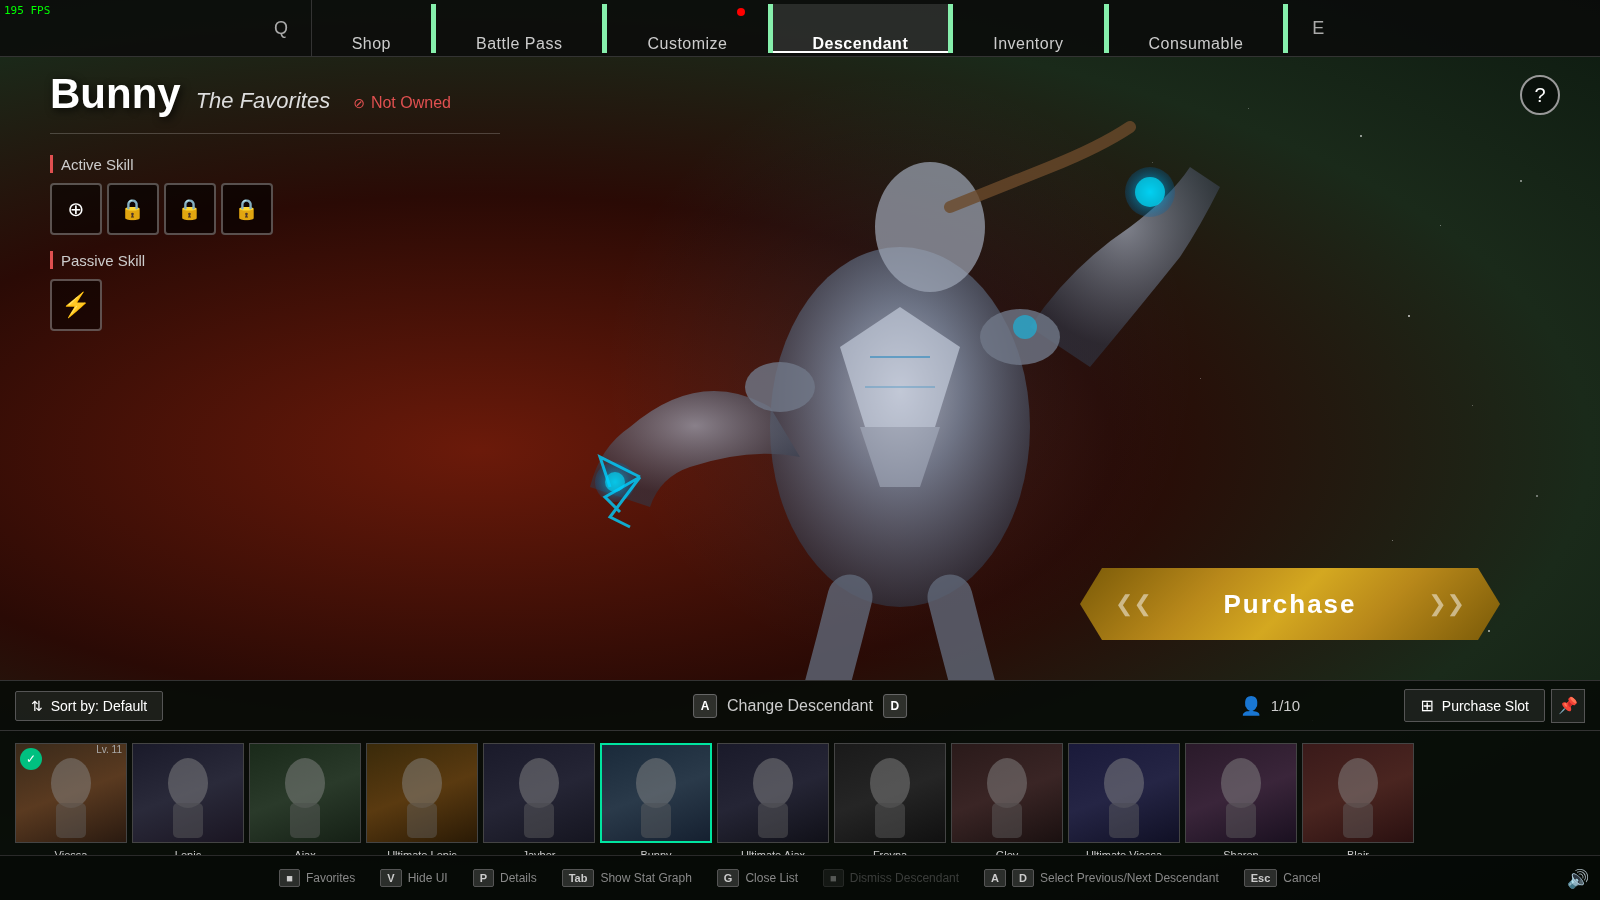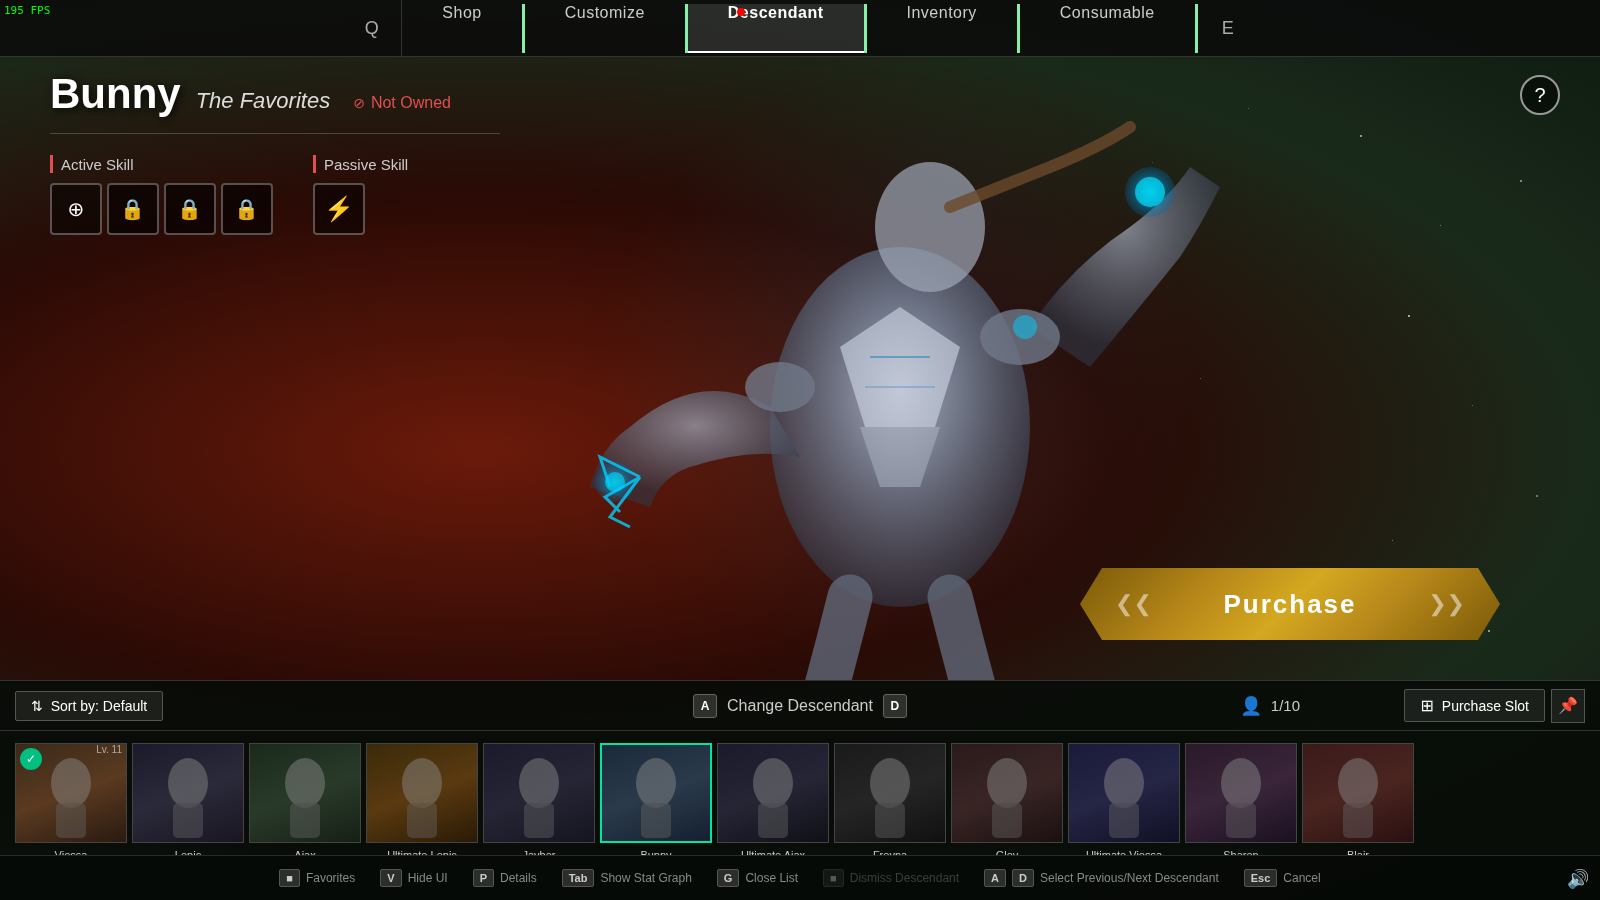--- a/index.html
+++ b/index.html
@@ -60,25 +60,25 @@
       align-items: center;
       justify-content: center;
       color: #aaa;
       font-size: 18px;
       border-right: 1px solid #333;
     }
     .nav-item {
       height: 49px;
       padding: 0 40px;
       display: flex;
-      align-items: flex-start;
+      align-items: flex-end;
       color: #ccc;
       font-size: 16px;
       cursor: pointer;
-      border-right: 3px solid #86efac;
+      border-right: 5px solid #86efac;
       letter-spacing: 0.5px;
     }
     .nav-item.active {
       background: rgba(255,255,255,0.12);
       color: white;
       font-weight: bold;
       position: relative;
     }
     .nav-item.active::after {
       content: '';
@@ -529,20 +529,23 @@
 
 <div class="topbar">
   <div class="topbar-nav">
     <div class="nav-icon">
       <span>Q</span>
     </div>
     <div class="nav-item">
       <span>Shop</span>
     </div>
     <div class="nav-item">
+      <span>Battle Pass</span>
+    </div>
+    <div class="nav-item">
       <span>Customize</span>
     </div>
     <div class="nav-item active">
       <span>Descendant</span>
     </div>
     <div class="nav-item">
       <span>Inventory</span>
     </div>
     <div class="nav-item">
       <span>Consumable</span>
@@ -561,21 +564,21 @@
     <span class="char-subtitle">The Favorites</span>
     <span class="not-owned">
       <span style="font-size:14px;">⊘</span>
       <span>Not Owned</span>
     </span>
   </div>
   <div class="divider"></div>
 </div>
 
 <div class="skills-area">
-  <div style="display:flex; gap:40px; align-items:center;">
+  <div style="display:flex; gap:16px; align-items:flex-start;flex-direction:column;">
     <div class="skill-section">
       <div class="skill-label">
         <span>Active Skill</span>
       </div>
       <div class="skills-row">
         <div class="skill-icon">⊕</div>
         <div class="skill-icon locked">🔒</div>
         <div class="skill-icon locked">🔒</div>
         <div class="skill-icon locked">🔒</div>
       </div>

